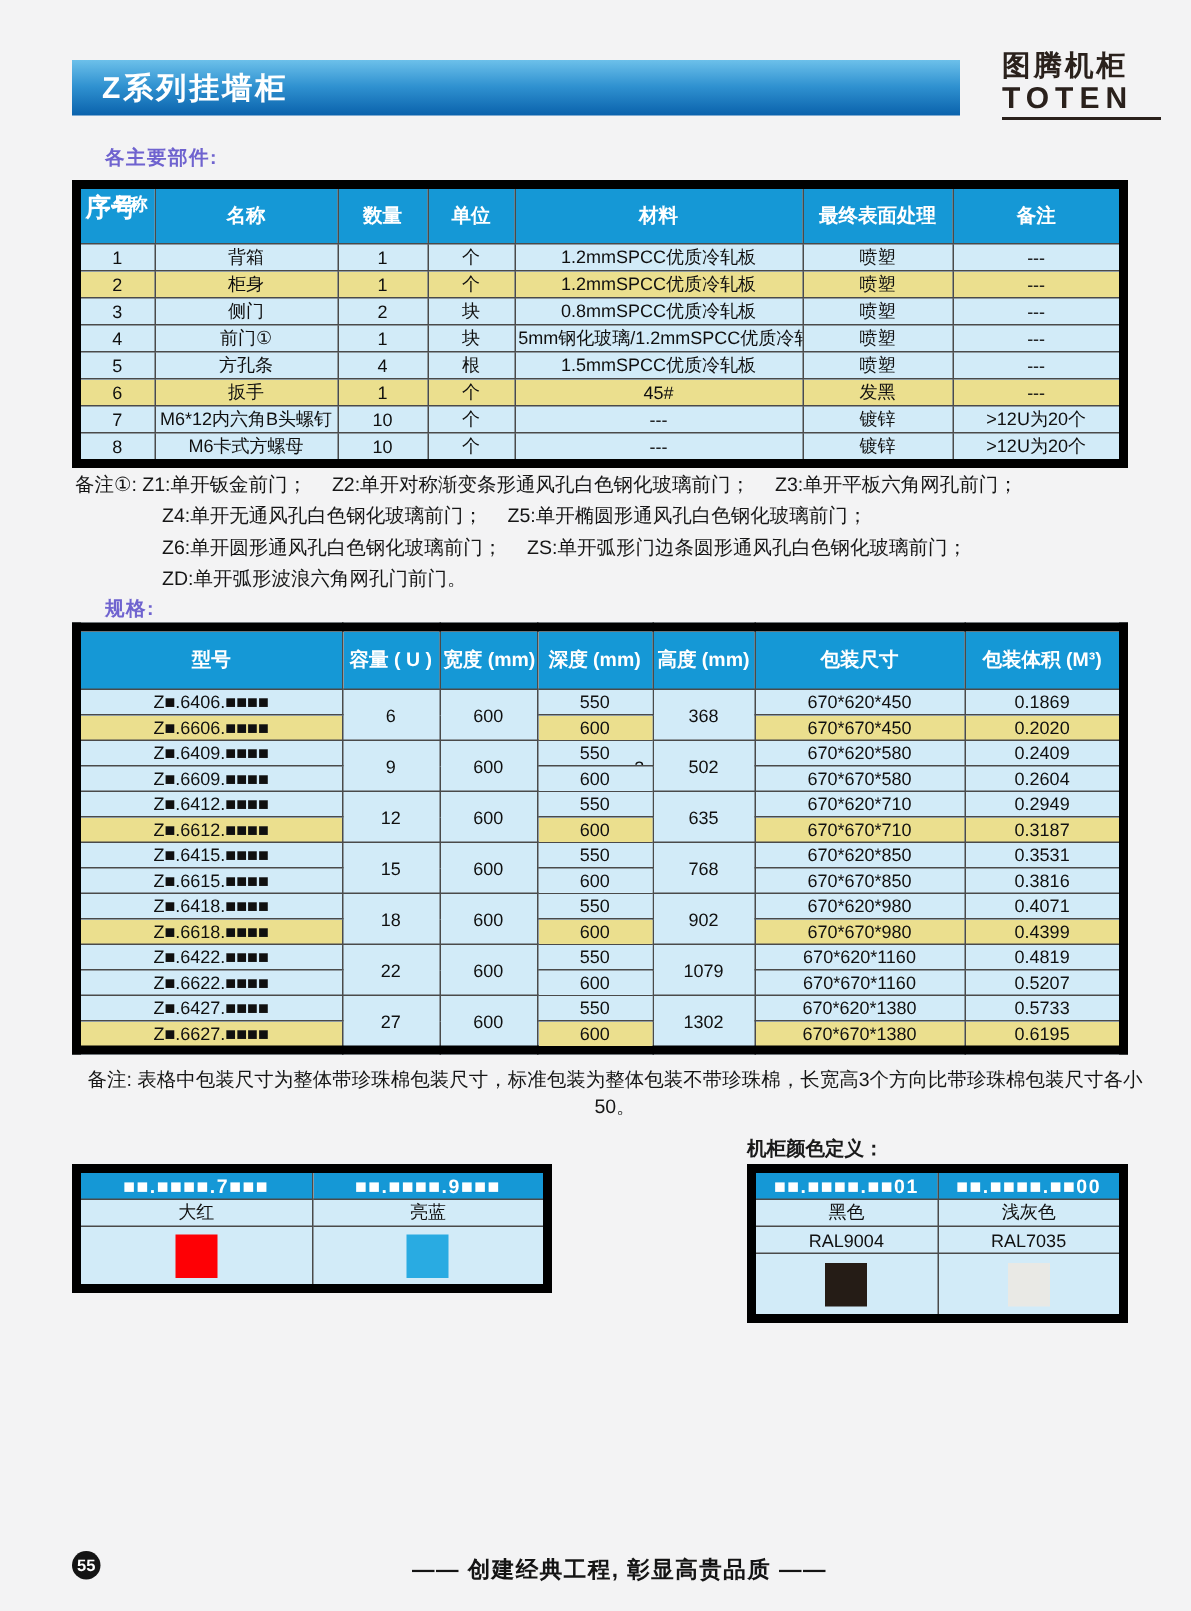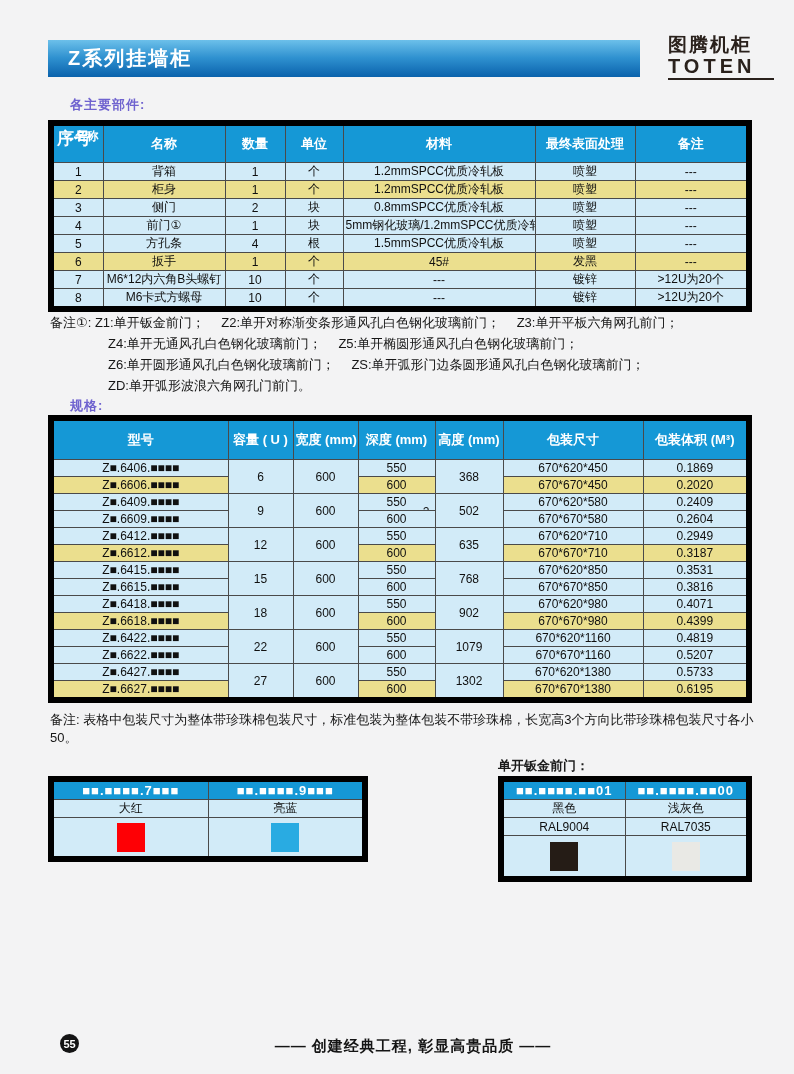--- a/index.html
+++ b/index.html
@@ -52,21 +52,21 @@
       rgba(255,255,255,0) calc(50% - 1px),
       #eaf5fc calc(50% - 1px), #eaf5fc calc(50% + 1px),
       rgba(255,255,255,0) calc(50% + 1px));
   }
   .corner .c-top{position:absolute;top:2px;right:4px;font-size:12px;font-weight:bold;}
   .corner .c-bot{position:absolute;bottom:12px;left:3px;font-size:17px;font-weight:bold;}
 
   
   .notes{position:absolute;left:50px;top:312px;width:710px;font-size:13px;line-height:21px;color:#161616;}
   .notes .cont{padding-left:58px;}
-  .note2{position:absolute;left:50px;top:711px;width:720px;font-size:13px;color:#161616;}
+  .note2{position:absolute;left:50px;top:711px;width:720px;font-size:13px;color:#161616;text-align:center;}
 
   
   .spec-table{left:48px;top:415px;width:698px;}
   .spec-table th{height:38px;white-space:pre-line;line-height:16px;}
   .spec-table td{height:16px;}
   .depth-cell{position:relative;}
   .depth-note{position:absolute;right:5px;bottom:-9px;font-size:12px;color:#101010;z-index:2;}
 
   
   .decor-table{left:48px;top:776px;width:314px;}
@@ -74,21 +74,21 @@
   .decor-table th,.color-table th{height:17px;font-size:13px;letter-spacing:1px;}
   .decor-table td,.color-table td{height:17px;font-size:13px;}
   td.swatch-cell{height:38px;}
   .color-table td.swatch-cell{height:40px;}
   .swatch{width:28px;height:29px;margin:4px auto;}
 
   
   .page-num{
     position:absolute;left:48px;top:1034px;width:19px;height:19px;border-radius:50%;
     background:#141414;color:#fff;font-size:11px;font-weight:bold;
-    display:flex;align-items:center;justify-content:center;margin-left:12px;
+    display:flex;align-items:center;justify-content:center;
   }
   .tagline{position:absolute;left:16px;top:1037px;width:100%;text-align:center;
     font-size:15px;font-weight:bold;color:#141414;letter-spacing:1px;}
 </style>
 </head>
 <body>
 
 <div class="page">
 
   <div class="title-bar">
@@ -363,21 +363,21 @@
           <td class="swatch-cell">
             <div class="swatch" style="background: rgb(254, 0, 5);"></div>
           </td>
           <td class="swatch-cell">
             <div class="swatch" style="background: rgb(41, 171, 226);"></div>
           </td>
         </tr>
       </tbody>
   </table>
 
-  <div class="sub-title color-title">单开钣金前门：</div>
+  <div class="sub-title color-title">机柜颜色定义：</div>
   <table class="grid color-table">
     <colgroup>
         <col style="width:124px">
         <col style="width:124px">
       </colgroup>
     <tbody id="color-body">
         <tr>
           <th>■■.■■■■.■■01</th>
           <th>■■.■■■■.■■00</th>
         </tr>

